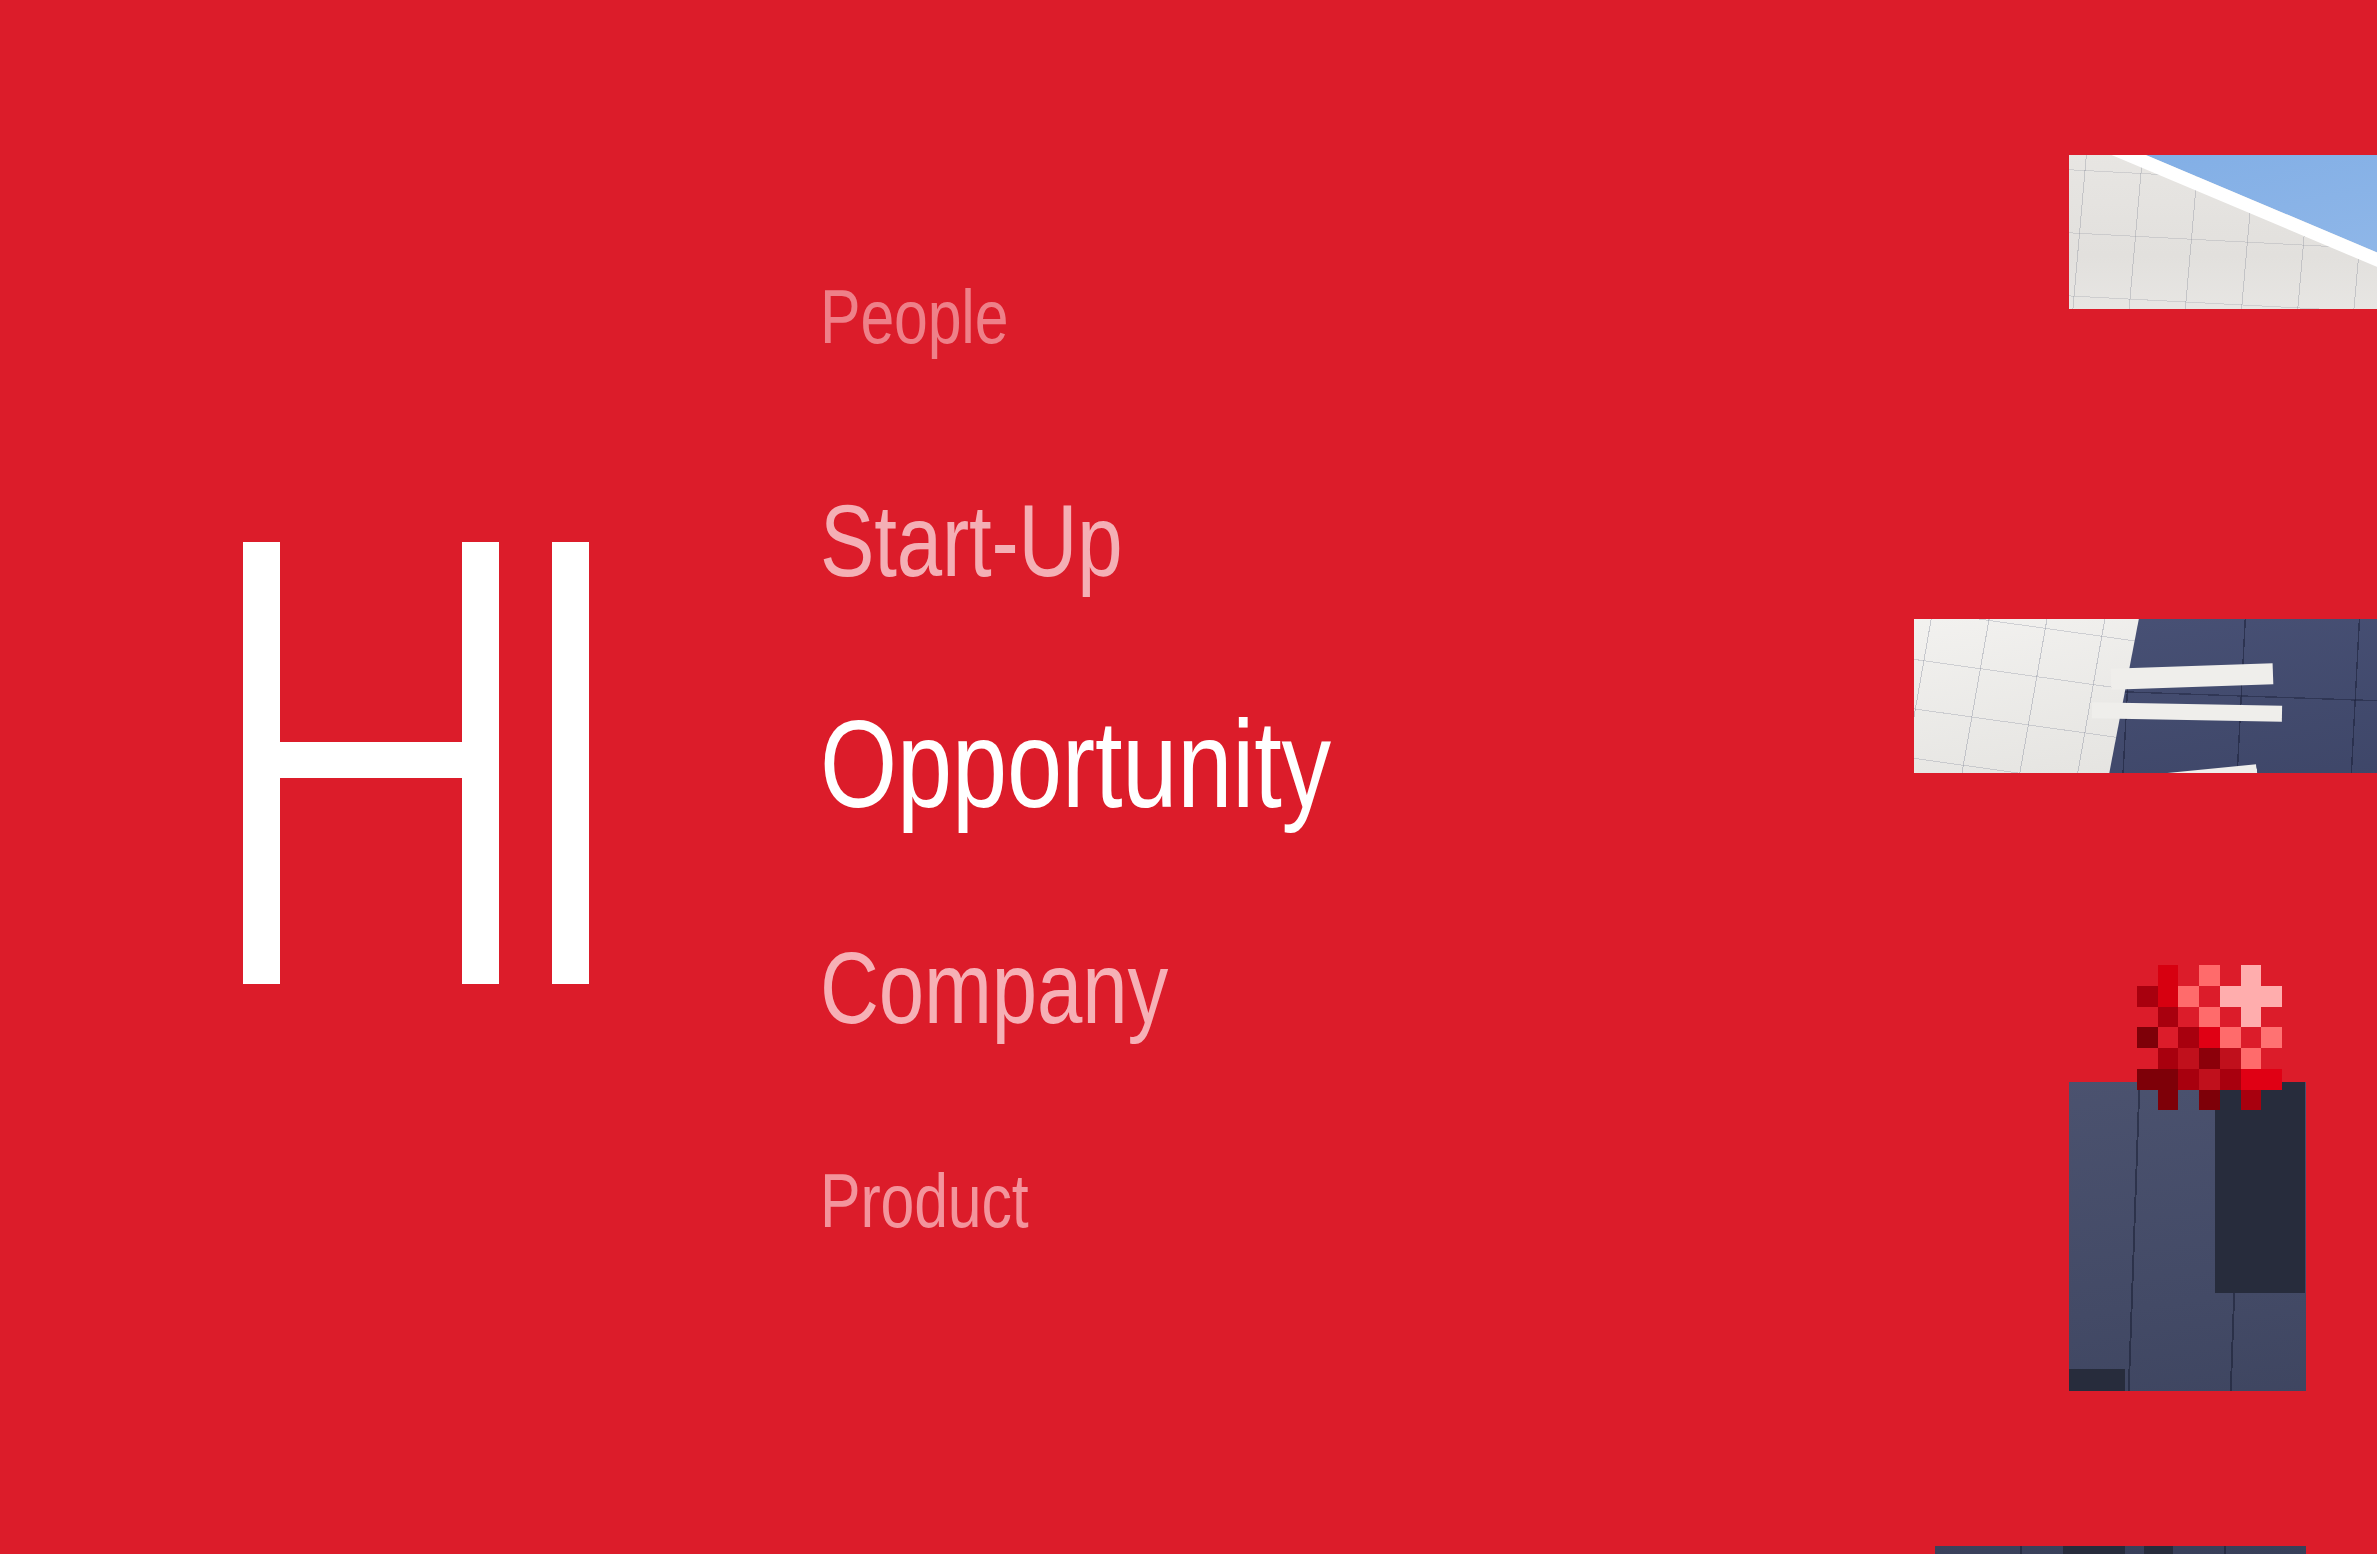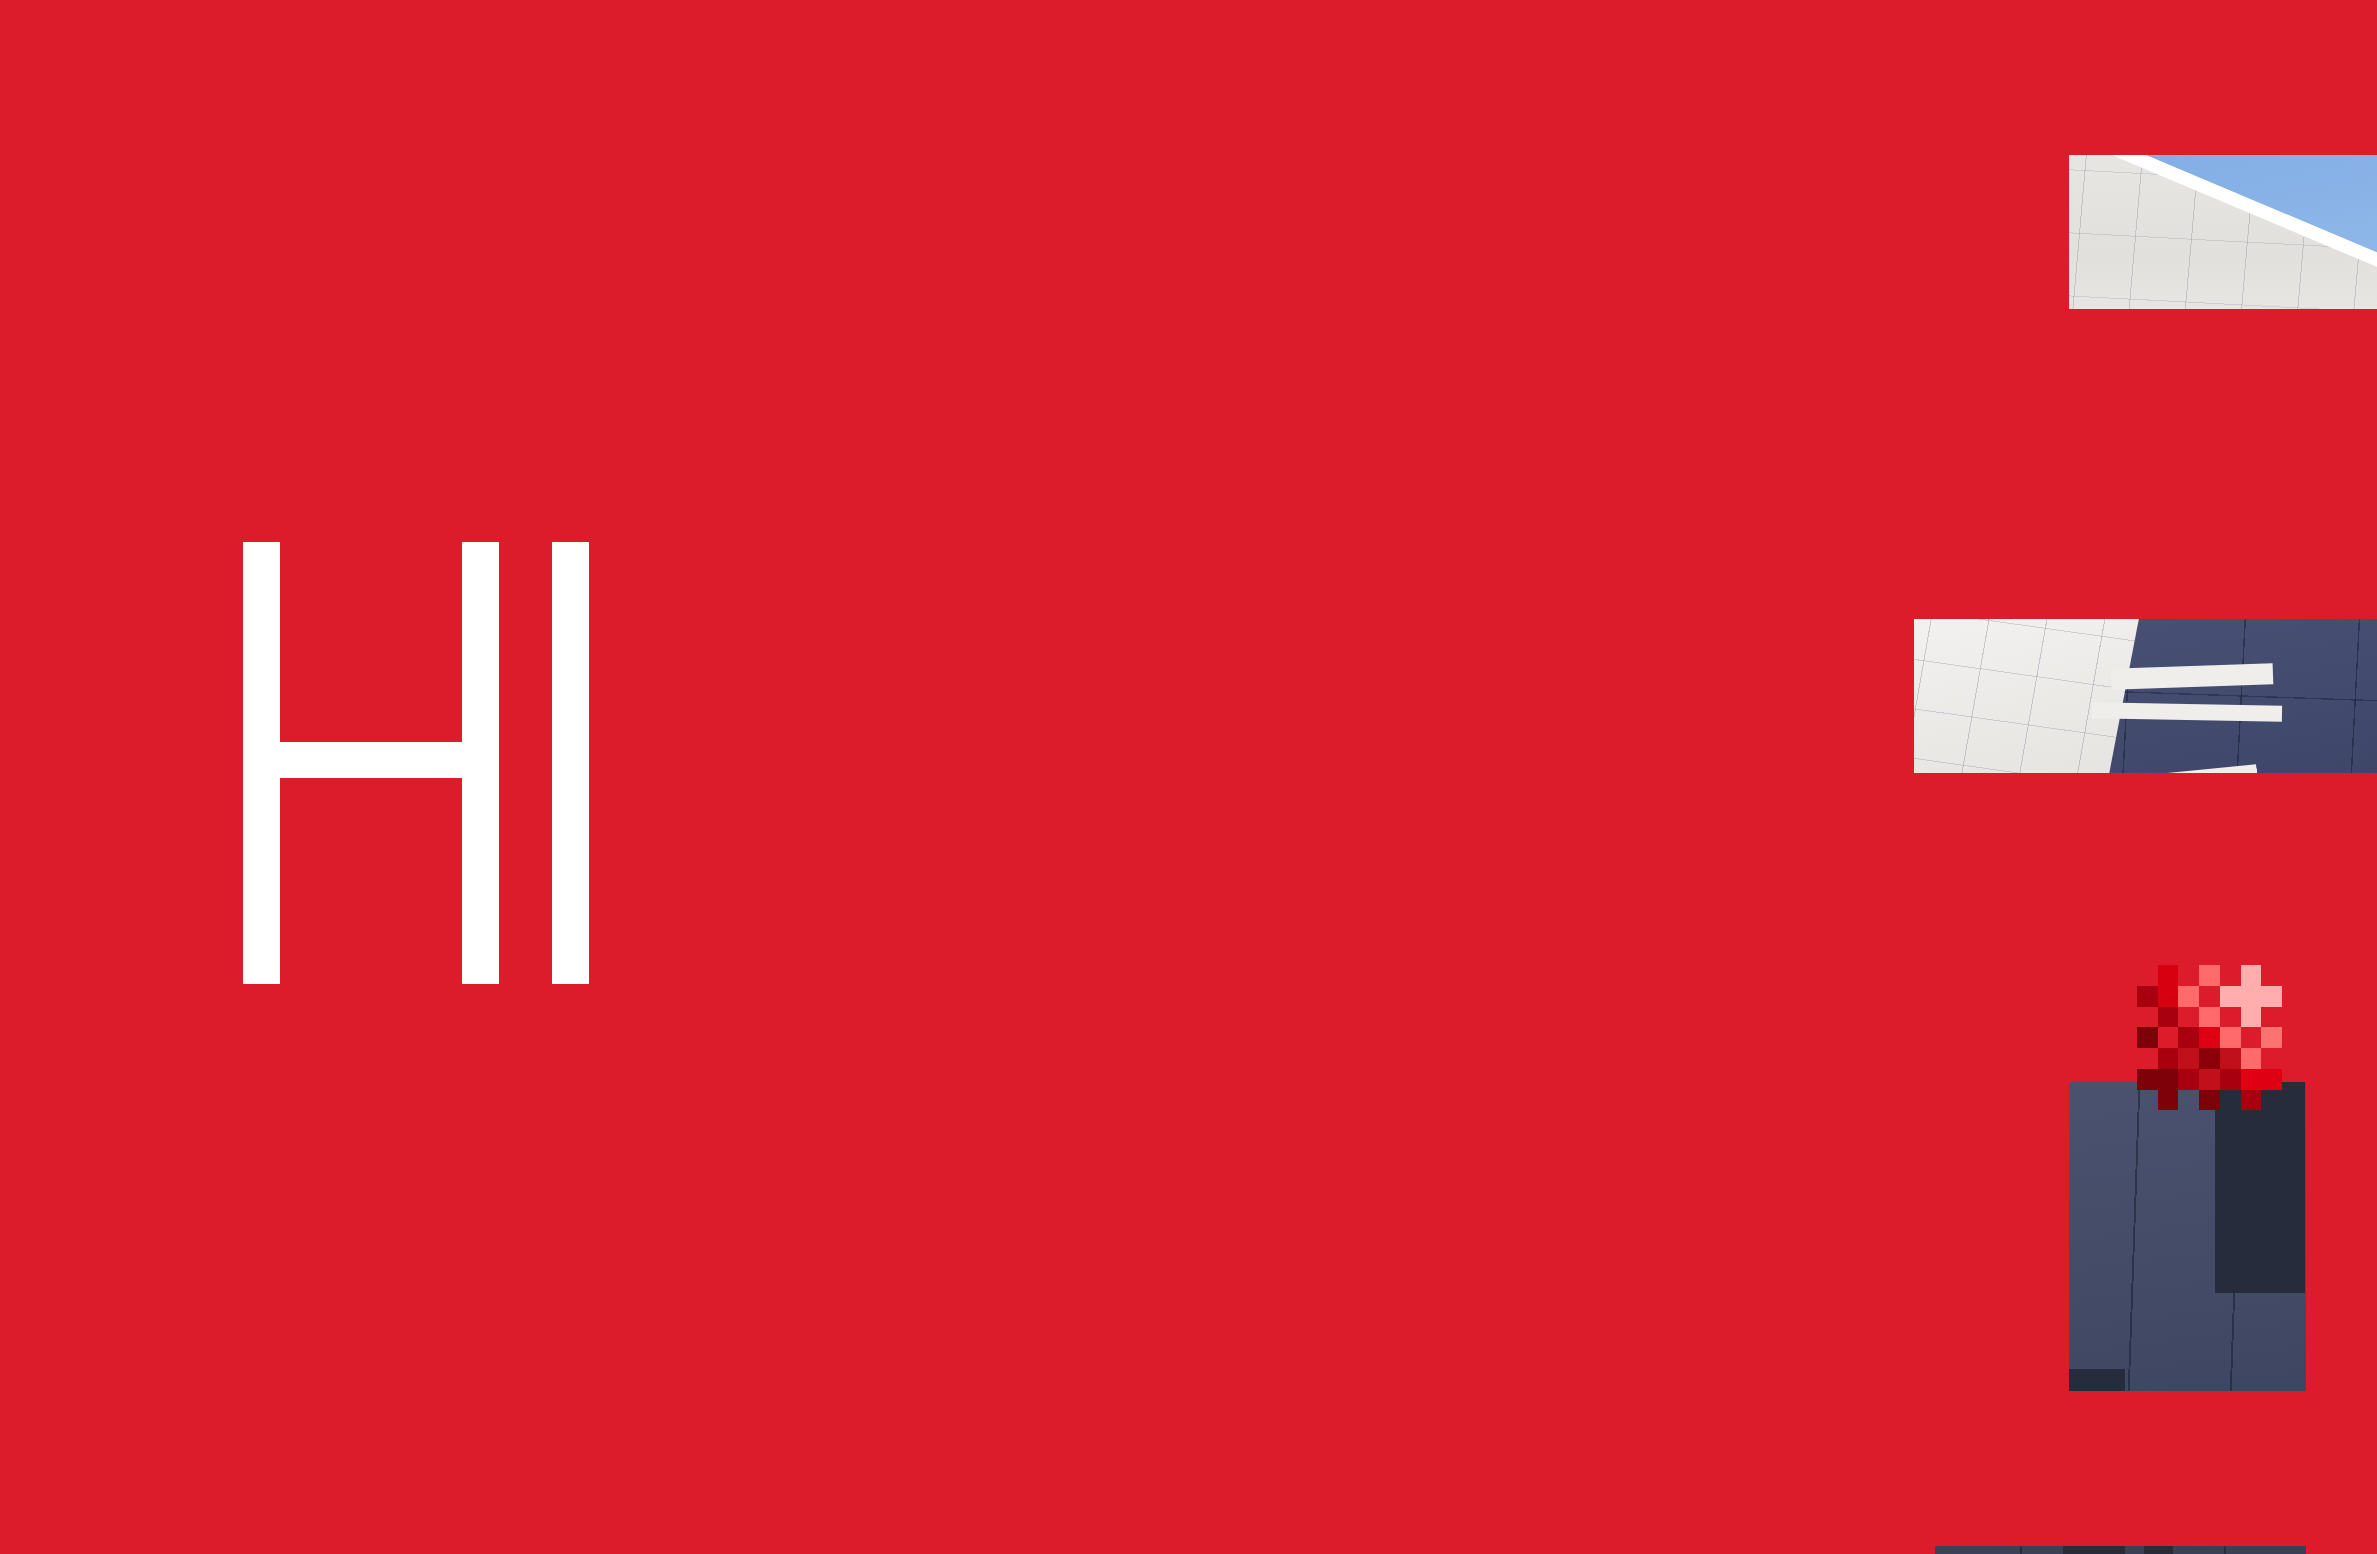--- a/index.html
+++ b/index.html
@@ -165,20 +165,27 @@
 
 <div id="stage">
 
   <div id="logo-block" aria-label="HI">
     <span class="logo-bar logo-h-left"></span>
     <span class="logo-bar logo-h-right"></span>
     <span class="logo-bar logo-h-cross"></span>
     <span class="logo-bar logo-i-stem"></span>
   </div>
 
+  <div id="word-ladder">
+    <span class="word word-0" style="color: rgb(238, 128, 137);">People</span>
+    <span class="word word-1" style="color: rgb(244, 175, 181);">Start-Up</span>
+    <span class="word word-2" style="color: rgb(255, 255, 255);">Opportunity</span>
+    <span class="word word-3" style="color: rgb(246, 176, 182);">Company</span>
+    <span class="word word-4" style="color: rgb(243, 148, 156);">Product</span>
+  </div>
 
   <div id="mosaic">
 
     <div id="photo">
       <div class="sky"></div>
 
       <div class="bldg-white"></div>
       <div class="bldg-white-grid"></div>
       <div class="bldg-white-edge"></div>
 

